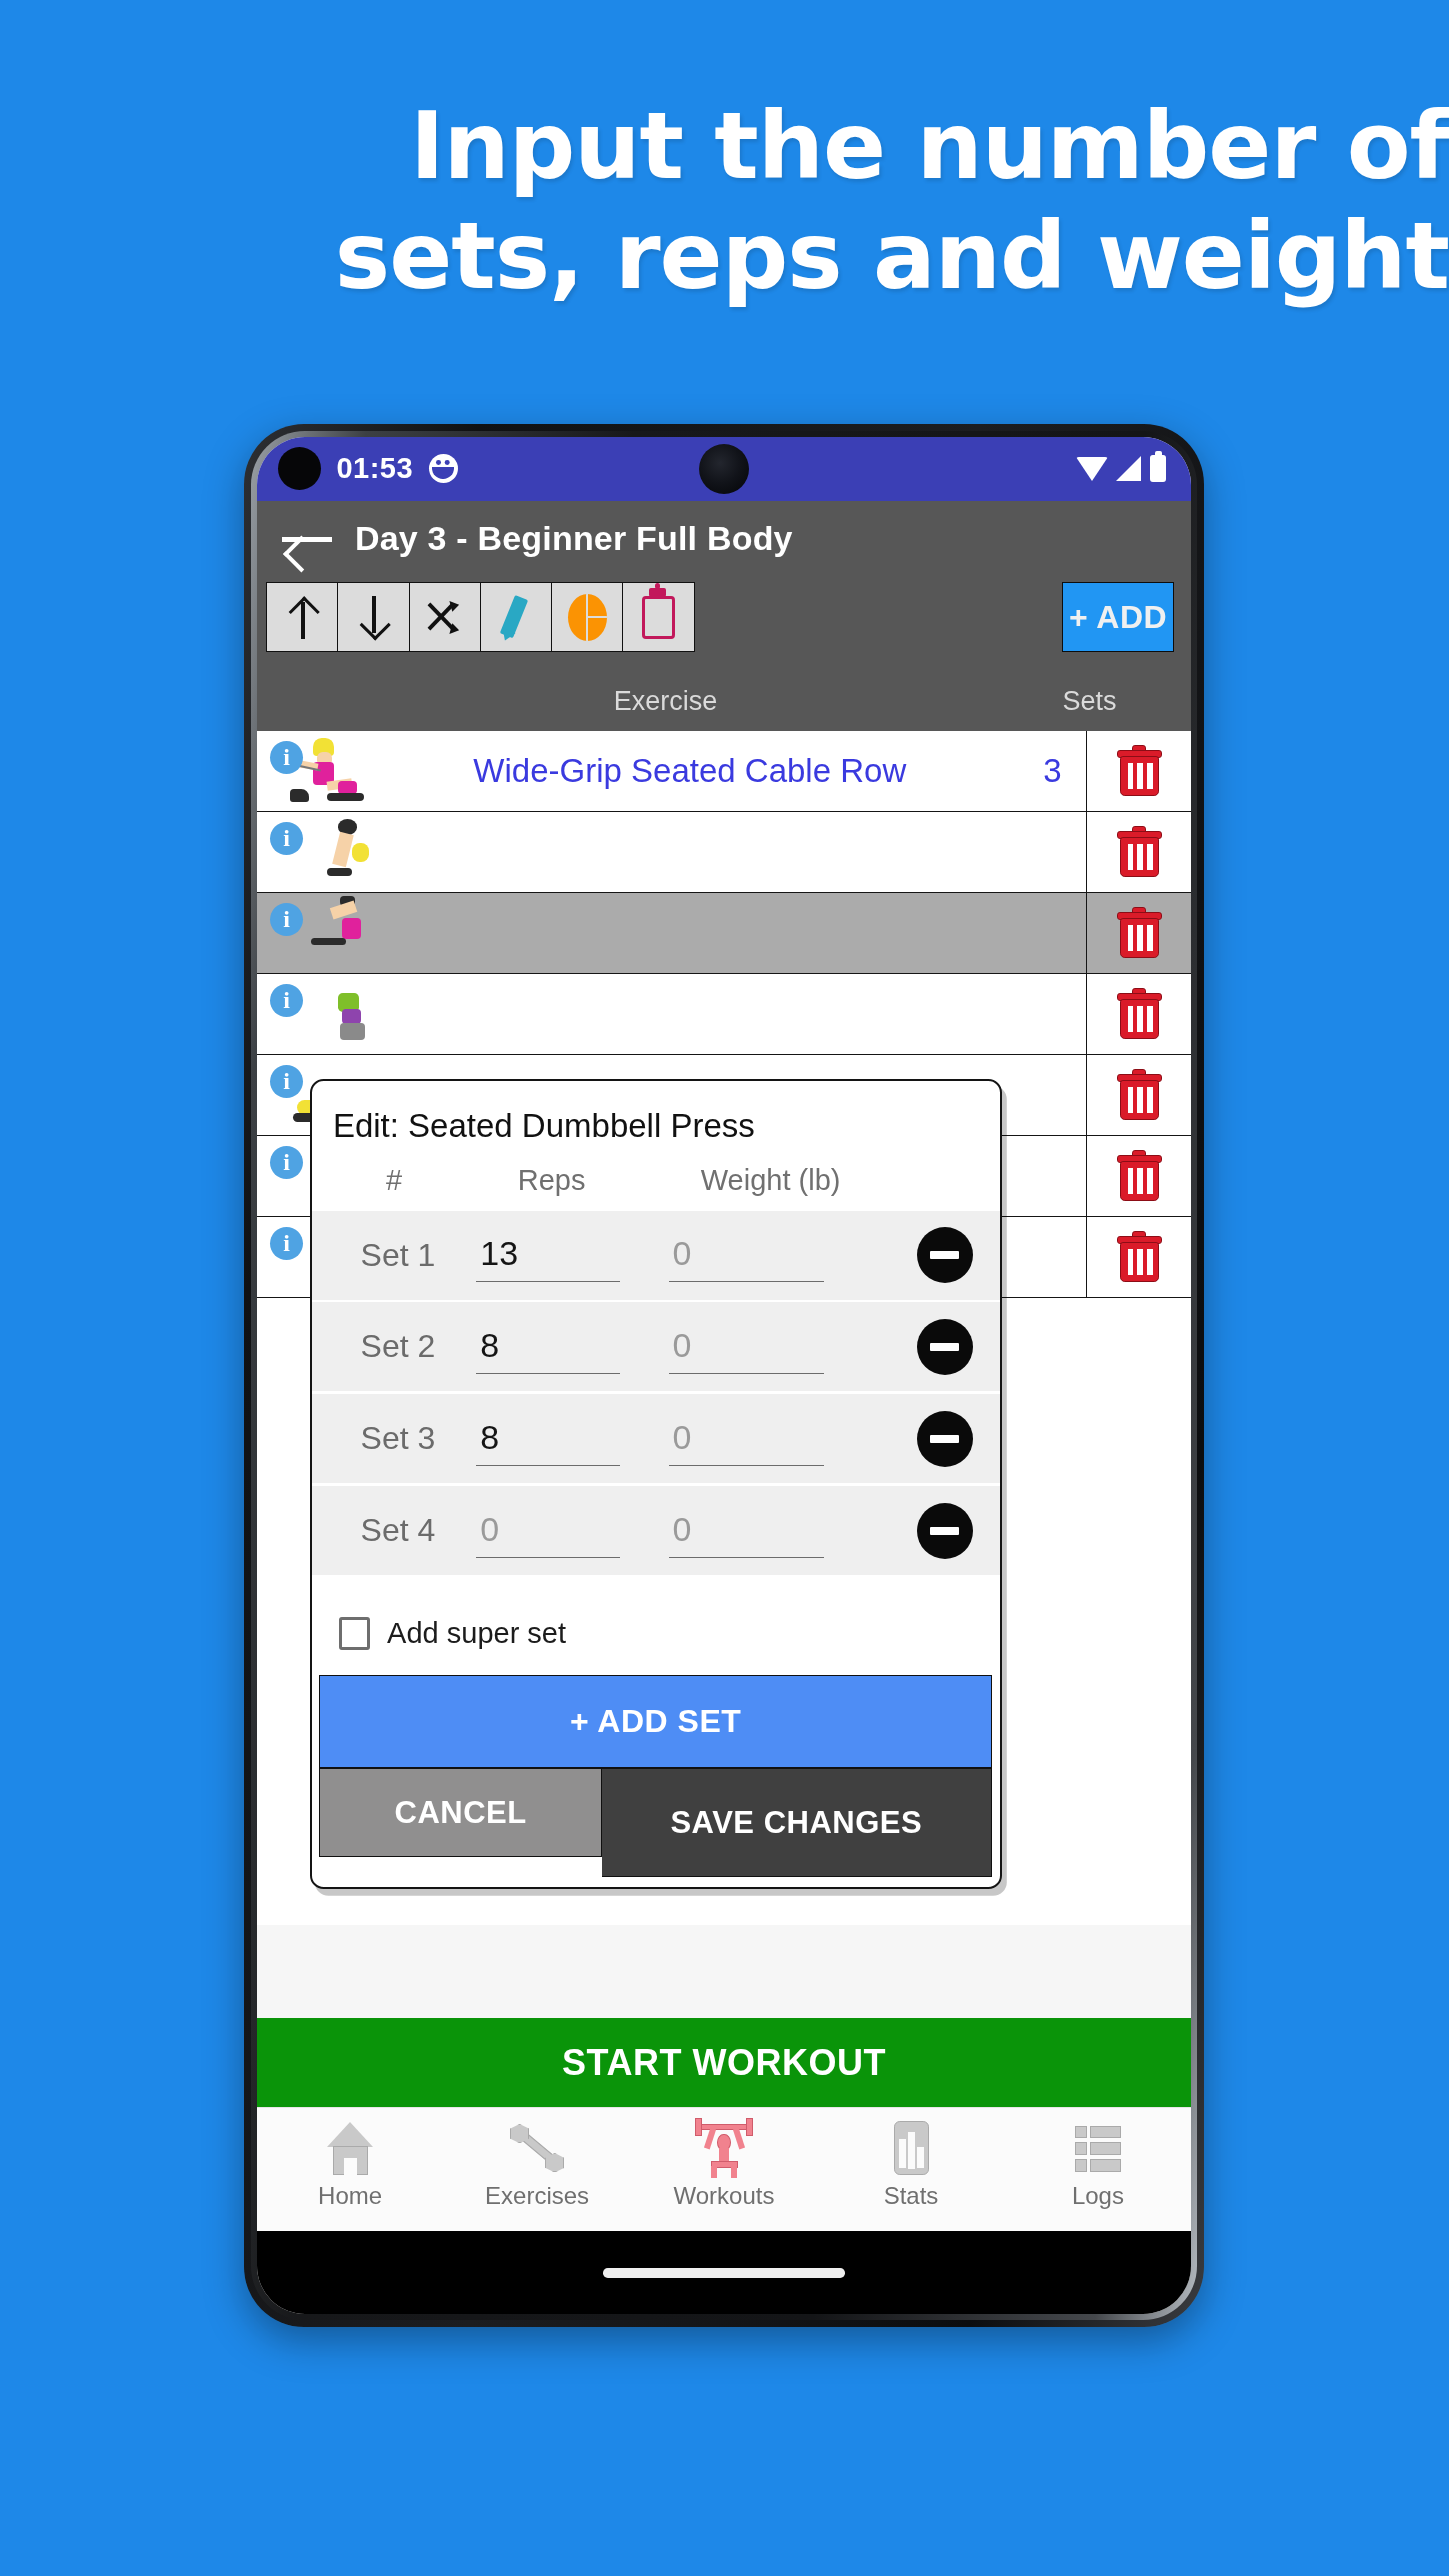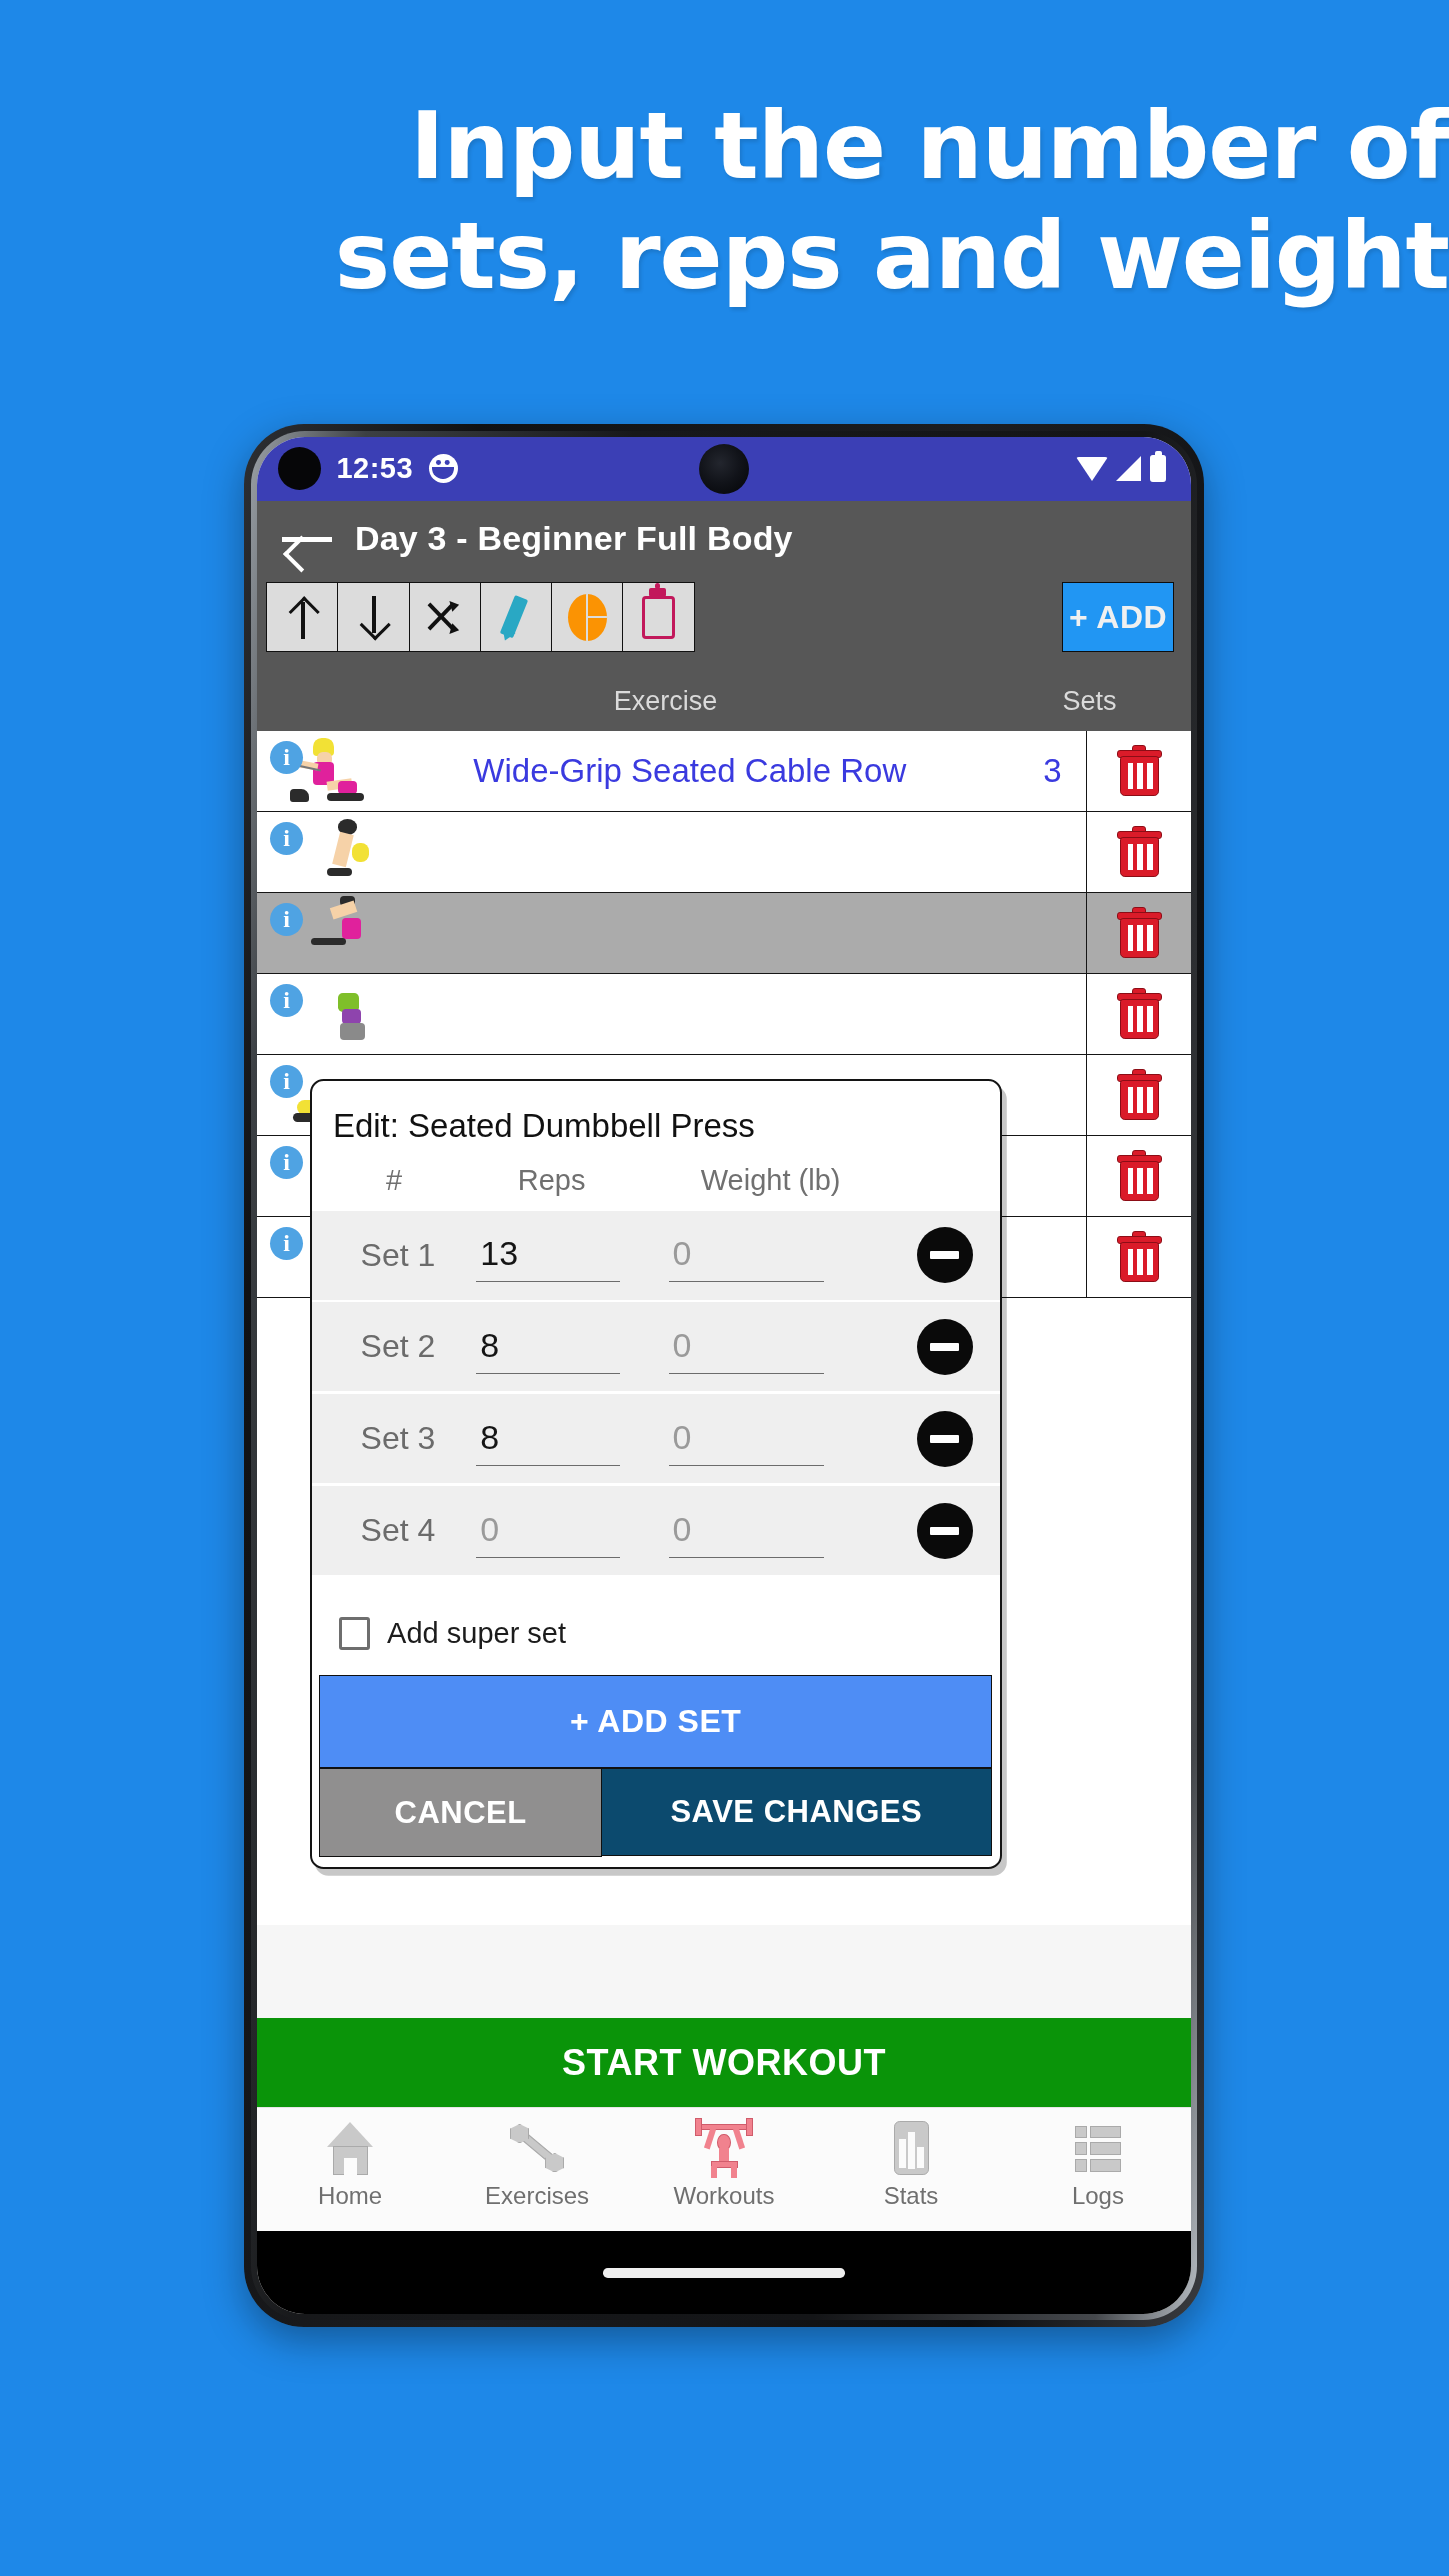--- a/index.html
+++ b/index.html
@@ -309,40 +309,40 @@
     color:#fff;font-size:32px;font-weight:700;letter-spacing:0.5px;
     display:flex;align-items:center;justify-content:center;
   }
   .dlg-actions{ display:flex; margin:0 7.8px 9.7px 7.8px; }
   .btn-cancel{
     width:42%; height:89px; background:#908F8F; border:1.9px solid #101010;
     color:#fff;font-size:31px;font-weight:700;letter-spacing:0.5px;
     display:flex;align-items:center;justify-content:center;
   }
   .btn-save{
-    flex:1; height:88px; background:#0c4a6e; border:1.9px solid #101010; border-left:none;
+    flex:1; height:109px; background:#404040; border:1.9px solid #101010; border-left:none;
     color:#fff;font-size:31px;font-weight:700;letter-spacing:0.5px;
     display:flex;align-items:center;justify-content:center;
   }
 </style>
 </head>
 <body>
 
 <div class="promo">
   <span class="l1">Input the number of</span>
   <span class="l2">sets, reps and weight</span>
 </div>
 
 <div class="phone">
  <div class="phone-rim">
   <div class="phone-screen">
 
     <div class="statusbar">
       <div class="punchhole-left"></div>
-      <div class="status-time">12:53</div>
+      <div class="status-time">01:53</div>
       <div class="status-badge-icon"></div>
       <div class="camera-notch"></div>
       <div class="status-right">
         <div class="ic-wifi"></div>
         <div class="ic-signal"></div>
         <div class="ic-batt"></div>
       </div>
     </div>
 
     <div class="appbar">

